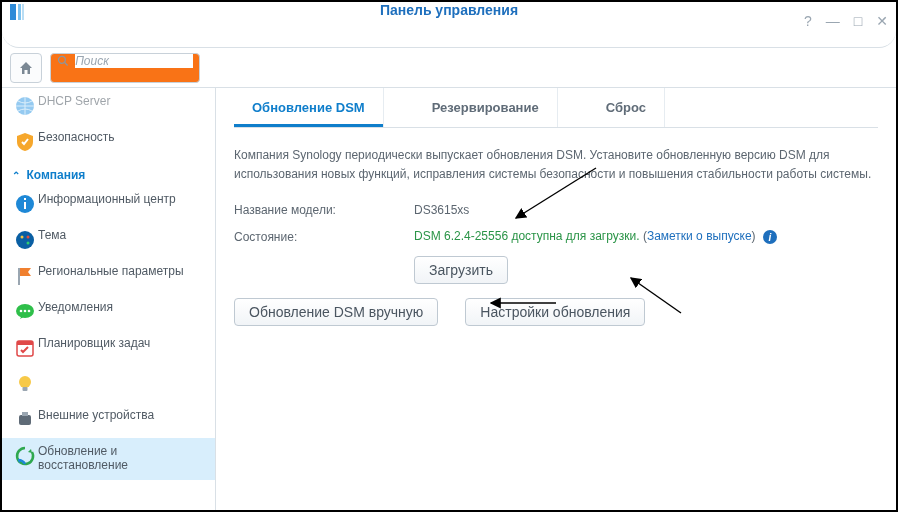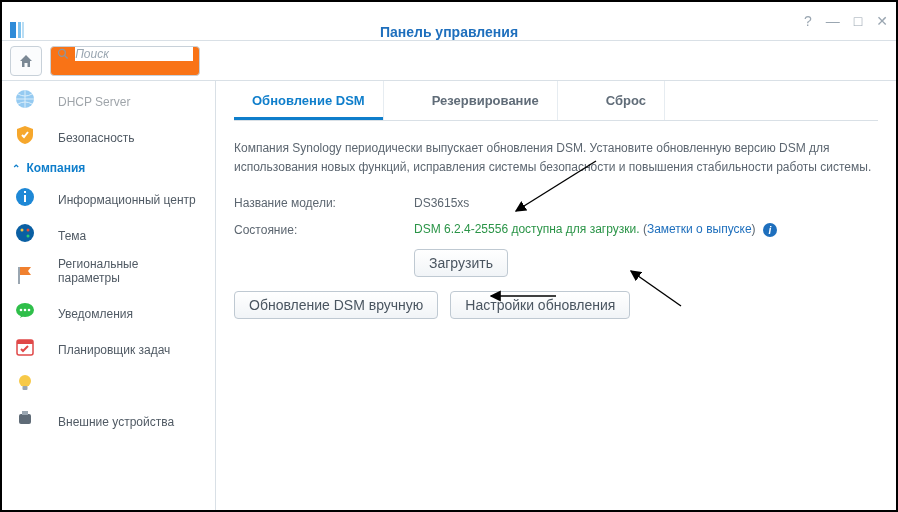--- a/index.html
+++ b/index.html
@@ -1,52 +1,52 @@
 <!DOCTYPE html>
 <html><head>
 <meta charset="utf-8">
 <style>
   * { box-sizing: border-box; margin: 0; padding: 0; }
   body { font-family: Verdana, Arial, sans-serif; font-size: 12px; color: #505a64; background: #fff; width: 898px; height: 512px; overflow: hidden; border: 2px solid #000; position: relative; }
-  .titlebar { height: 39px; display: flex; align-items: flex-end; position: relative; border-bottom: 1px solid #d9e0e6; }
+  .titlebar { height: 46px; display: flex; align-items: flex-start; position: relative; border-bottom: 1px solid #d9e0e6; border-radius: 17px; }
   .titlebar .app-icon { width: 20px; height: 20px; margin-left: 6px; }
   .titlebar .title { position: absolute; left: 0; right: 0; text-align: center; font-weight: bold; color: #1e6fbd; font-size: 14px; pointer-events: none; }
   .titlebar .win-controls { position: absolute; right: 8px; top: 0; height: 38px; display: flex; align-items: center; gap: 14px; color: #9aa6b1; font-size: 14px; }
   .win-controls span { cursor: pointer; }
 
   .toolbar { height: 40px; display: flex; align-items: center; padding: 0 8px; gap: 8px; border-bottom: 1px solid #d9e0e6; }
   .home-btn { width: 32px; height: 30px; border: 1px solid #c8d1d9; border-radius: 4px; display: flex; align-items: center; justify-content: center; background: #fbfcfd; cursor: pointer; }
   .search-box { flex: 0 0 150px; height: 30px; border: 1px solid #c8d1d9; border-radius: 4px; display: flex; align-items: flex-start; background: #f97316; padding: 0 6px; gap: 6px; }
   .search-box input { border: none; outline: none; width: 100%; font-size: 12px; color: #606c78; font-style: italic; }
   .search-box input::placeholder { color: #9aa6b1; font-style: italic; }
 
   .body-wrap { display: flex; height: calc(512px - 38px - 40px - 4px); }
   .sidebar { width: 214px; border-right: 1px solid #d9e0e6; overflow: hidden; display: flex; flex-direction: column; }
-  .sb-item { display: flex; align-items: flex-end; gap: 22px; padding: 7px 12px; cursor: pointer; color: #505a64; }
+  .sb-item { display: flex; align-items: flex-start; gap: 2px; padding: 7px 12px; cursor: pointer; color: #505a64; }
   .sb-item .ic { width: 22px; height: 22px; flex-shrink: 0; display: flex; align-items: center; justify-content: center; }
   .sb-item.active { background: #d8eefc; }
   .sb-section { display: flex; align-items: center; gap: 6px; padding: 8px 10px 4px 10px; color: #0f7ecb; font-weight: bold; font-size: 12px; cursor: pointer; }
   .sb-section .chev { font-size: 10px; }
   .sb-text { line-height: 1.15; }
 
   .main { flex: 1; padding: 0 18px 16px 18px; overflow: auto; position: relative; }
   .tabs { display: flex; border-bottom: 1px solid #d9e0e6; height: 40px; gap: 30px; }
   .tab { padding: 0 18px; display: flex; align-items: center; font-size: 13px; color: #606c78; cursor: pointer; border-right: 1px solid #e6ecf1; font-weight: bold; }
   .tab.active { color: #0f7ecb; box-shadow: inset 0 -3px 0 #0f7ecb; }
 
   .desc { margin: 18px 0 20px 0; line-height: 1.55; color: #5c6670; }
   .info-row { display: flex; align-items: center; margin-bottom: 12px; }
   .info-label { width: 180px; color: #5c6670; }
   .info-val { color: #5c6670; }
   .link { color: #1e6fbd; cursor: pointer; }
   .avail { color: #2a9447; }
   .info-icon { display:inline-flex; width:14px; height:14px; border-radius:50%; background:#1e6fbd; color:#fff; font-size:10px; font-weight:bold; align-items:center; justify-content:center; font-style: italic; margin-left:4px; vertical-align:middle; cursor:pointer;}
 
   .btn { display: inline-flex; align-items: center; justify-content: center; height: 28px; padding: 0 14px; border: 1px solid #bfc9d2; border-radius: 4px; background: linear-gradient(#ffffff,#f1f4f7); color: #4a5560; cursor: pointer; font-size: 14px; }
-  .btn-row { display: flex; gap: 12px; margin-top: 14px; text-align: center; }
+  .btn-row { display: flex; gap: 27px; margin-top: 14px; text-align: center; }
 
   
   .arrows { position: absolute; left: 0; top: 0; width: 100%; height: 100%; pointer-events: none; }
 
   
   svg { display: block; }
 </style>
 </head>
 <body>
 
@@ -180,20 +180,31 @@
     <div class="sb-item">
       <span class="ic">
         <svg width="22" height="22" viewBox="0 0 22 22">
             <rect x="5" y="6" width="12" height="10" rx="2" fill="#5f6b77"></rect>
             <rect x="8" y="3" width="6" height="4" fill="#9aa6b1"></rect>
           </svg>
       </span>
       <span class="sb-text">Внешние устройства</span>
     </div>
 
+    <div class="sb-item active">
+      <span class="ic">
+        <svg width="22" height="22" viewBox="0 0 22 22">
+            <path d="M11 3 a8 8 0 1 0 7 4" stroke="#2fa84f" stroke-width="2.5" fill="none"></path>
+            <path d="M18 8 l-4 -1 l3 -3 z" fill="#2fa84f"></path>
+            <path d="M11 19 a8 8 0 0 0 -7 -4" stroke="#1e88d6" stroke-width="2.5" fill="none"></path>
+            <path d="M4 14 l4 1 l-3 3 z" fill="#1e88d6"></path>
+          </svg>
+      </span>
+      <span class="sb-text">Обновление и восстановление</span>
+    </div>
 
   </div>
 
   <div class="main">
     <div class="tabs">
       <div class="tab active">Обновление DSM</div>
       <div class="tab">Резервирование</div>
       <div class="tab">Сброс</div>
     </div>
 

